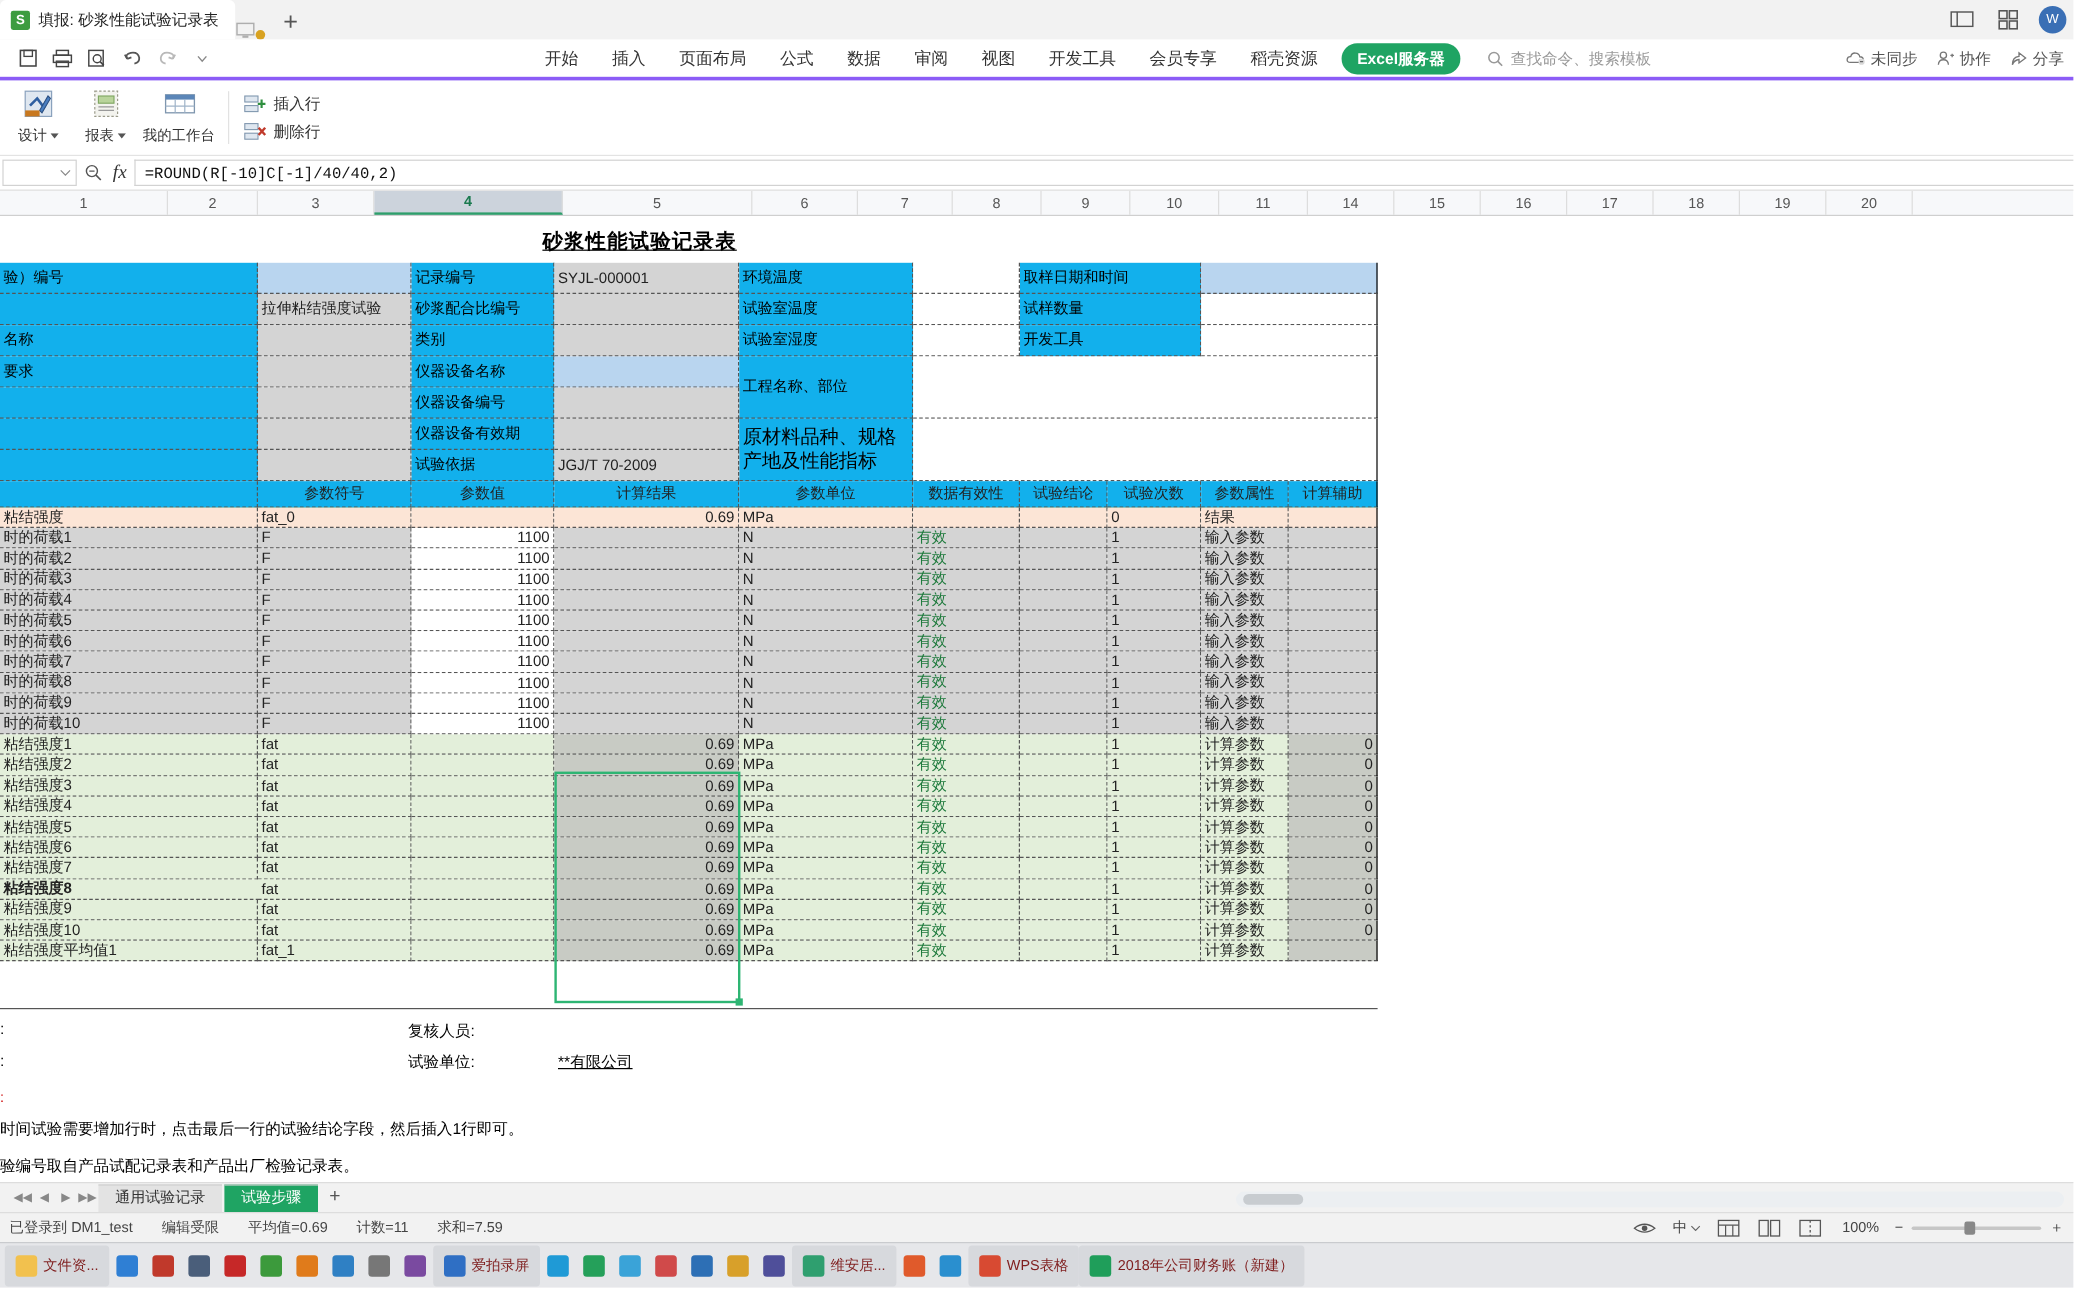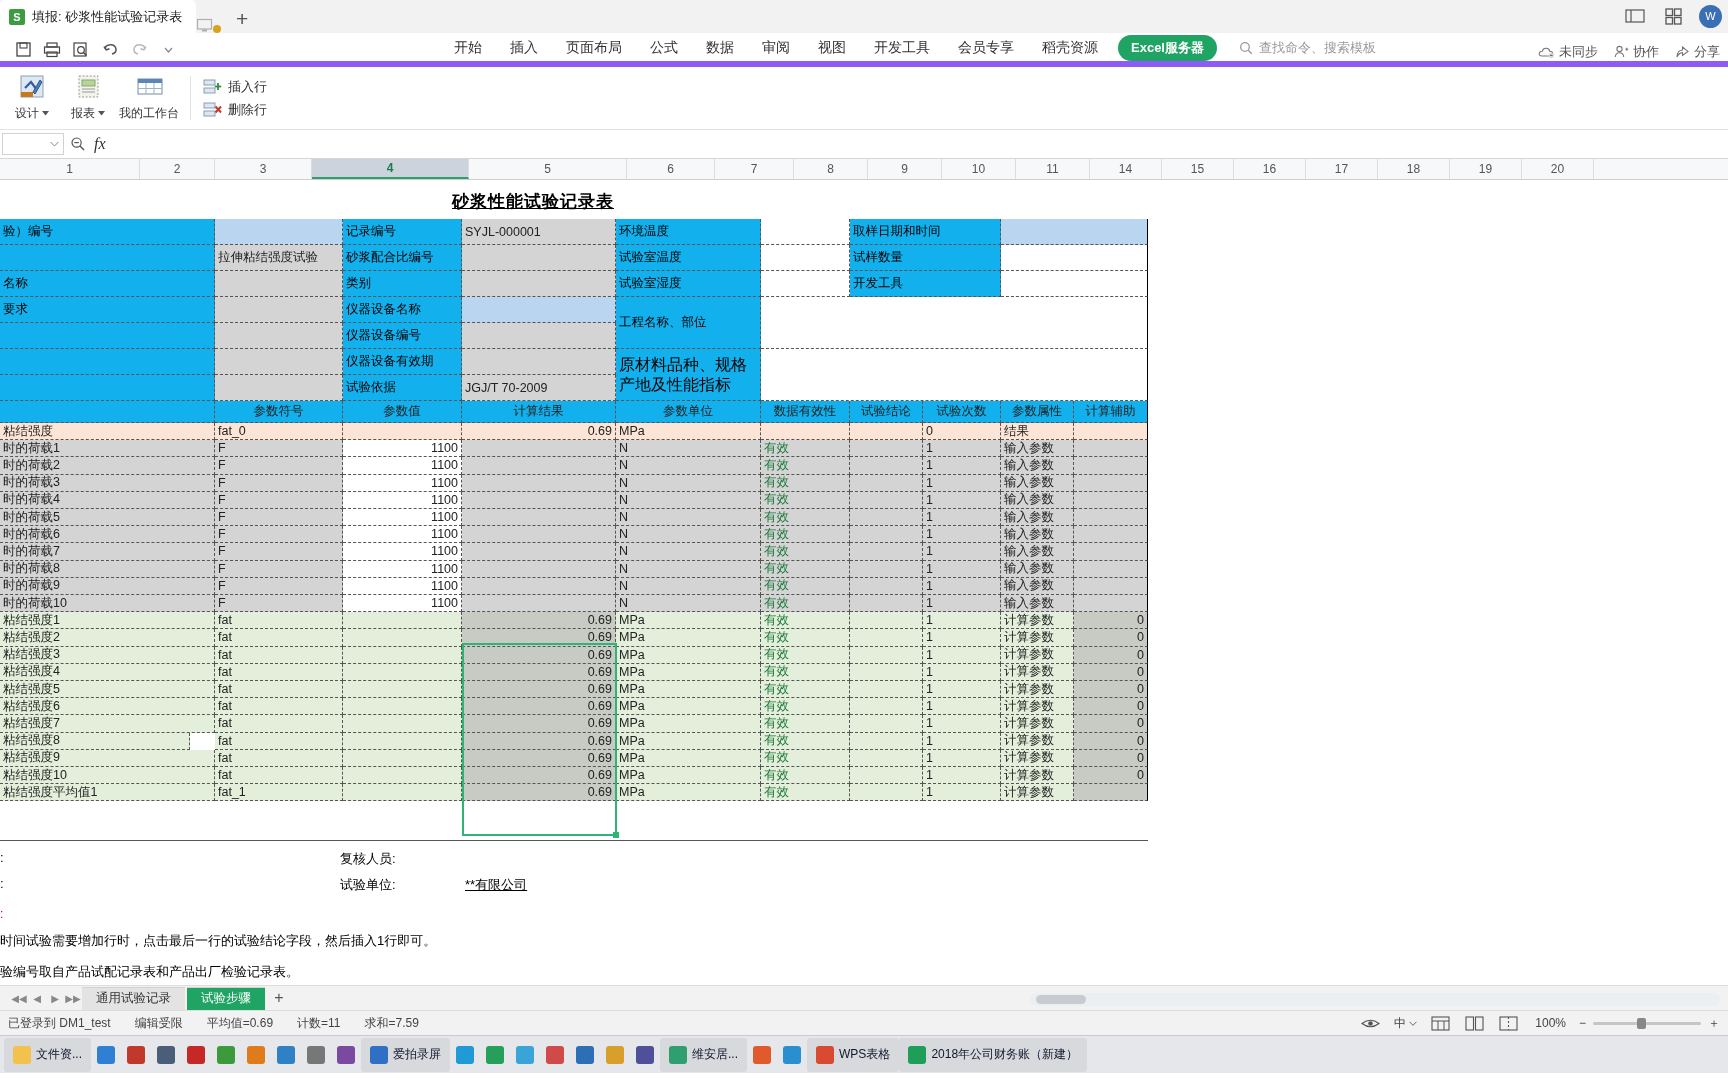--- a/index.html
+++ b/index.html
@@ -20,22 +20,22 @@
   .tab-ico{width:17px;height:15px;opacity:.55}
   .dot-mod{width:8px;height:8px;border-radius:50%;background:#d8a221;}
   .newtab{width:42px;height:28px;display:flex;align-items:center;justify-content:center;
           font-size:21px;color:#555;font-weight:300;}
   .tb-right{position:absolute;right:6px;top:4px;display:flex;align-items:center;gap:14px;}
   .tb-right .ic{width:24px;height:24px;display:flex;align-items:center;justify-content:center;color:#555;}
   .avatar-c{width:23px;height:23px;border-radius:50%;background:#3a6fb5;color:#fff;font-size:11px;
             display:flex;align-items:center;justify-content:center;}
 
   
-  .menurow{height:34px;background:#fff;display:flex;align-items:flex-end;position:relative;
-           border-bottom:6px solid #8b5cf6;}
+  .menurow{height:34px;background:#fff;display:flex;align-items:center;position:relative;
+           border-bottom:3px solid #8b5cf6;}
   .qat{display:flex;align-items:center;gap:3px;padding-left:10px;}
   .qat .qi{width:26px;height:24px;display:flex;align-items:center;justify-content:center;color:#444;}
   .menus{position:absolute;left:440px;display:flex;align-items:center;gap:0;}
   .menu-item{padding:4px 14px;font-size:14px;color:#333;white-space:nowrap;}
   .menu-pill{margin-left:6px;background:#1fa463;color:#fff;font-size:13px;font-weight:bold;
              padding:4px 13px;border-radius:13px;white-space:nowrap;}
   .msearch{margin-left:22px;display:flex;align-items:center;gap:6px;color:#999;font-size:13px;white-space:nowrap;}
   .mright{position:absolute;right:8px;display:flex;align-items:center;gap:16px;font-size:13px;color:#555;}
   .mright .mi{display:flex;align-items:center;gap:4px;white-space:nowrap;}
 
@@ -110,21 +110,21 @@
              font-size:12px;color:#444;position:relative;padding-left:8px;gap:24px;}
   .st-right{position:absolute;right:8px;display:flex;align-items:center;gap:13px;}
   .vbtn{width:21px;height:18px;display:flex;align-items:center;justify-content:center;}
   .zoomslider{display:flex;align-items:center;gap:7px;}
   .ztrack{width:108px;height:3px;background:#c6c6c6;position:relative;border-radius:2px;}
   .zthumb{position:absolute;left:44px;top:-4px;width:9px;height:11px;background:#888;border-radius:2px;}
 
   
   .taskbar{height:38px;background:#e6e7ea;display:flex;align-items:center;
            border-top:1px solid #c9cbce;padding:0 4px;gap:0;position:relative;}
-  .tk{display:flex;align-items:center;gap:5px;height:34px;padding:0 6px;font-size:12px;color:#0f172a;white-space:nowrap;}
+  .tk{display:flex;align-items:center;gap:5px;height:34px;padding:0 6px;font-size:12px;color:#7f1d1d;white-space:nowrap;}
   .tk.named{padding:0 9px;background:#d7d9dd;border-radius:3px;}
   .tkico{width:18px;height:18px;border-radius:3px;flex:none;}
 </style>
 </head>
 <body>
 
 <div class="titlebar">
   <div class="doc-tab">
     <span class="wps-logo">S</span>
     <span>填报: 砂浆性能试验记录表</span>
@@ -324,20 +324,21 @@
       </svg>
   </div>
   <span class="fb-ic">
     <svg width="16" height="16" viewBox="0 0 16 16">
         <circle cx="6.6" cy="6.6" r="4.6" fill="none" stroke="#555" stroke-width="1.2"></circle>
         <line x1="4.4" y1="6.6" x2="8.8" y2="6.6" stroke="#555" stroke-width="1.2"></line>
         <line x1="10" y1="10" x2="14" y2="14" stroke="#555" stroke-width="1.4"></line>
       </svg>
   </span>
   <span class="fx">fx</span>
+  <div class="finput">=ROUND(R[-10]C[-1]/40/40,2)</div>
 </div>
 
 <div class="sheetwrap">
 
   <div class="colhdr">
     <div class="colcell" style="left:0;width:140px">1</div>
     <div class="colcell" style="left:140px;width:75px">2</div>
     <div class="colcell" style="left:215px;width:97px">3</div>
     <div class="colcell sel" style="left:312px;width:157px">4</div>
     <div class="colcell" style="left:469px;width:158px">5</div>
@@ -598,21 +599,21 @@
         <div class="cell dash-b dash-r" style="left: 0px; top: 535.4px; width: 215px; height: 17.2px; background: rgb(227, 239, 218);">粘结强度7</div>
         <div class="cell dash-b dash-r" style="left: 215px; top: 535.4px; width: 128px; height: 17.2px; background: rgb(227, 239, 218);">fat</div>
         <div class="cell dash-b dash-r r" style="left: 343px; top: 535.4px; width: 119px; height: 17.2px; background: rgb(227, 239, 218);"></div>
         <div class="cell dash-b dash-r r" style="left: 462px; top: 535.4px; width: 154px; height: 17.2px; background: rgb(200, 203, 196);">0.69</div>
         <div class="cell dash-b dash-r" style="left: 616px; top: 535.4px; width: 145px; height: 17.2px; background: rgb(227, 239, 218);">MPa</div>
         <div class="cell dash-b dash-r valid" style="left: 761px; top: 535.4px; width: 89px; height: 17.2px; background: rgb(227, 239, 218);">有效</div>
         <div class="cell dash-b dash-r" style="left: 850px; top: 535.4px; width: 73px; height: 17.2px; background: rgb(227, 239, 218);"></div>
         <div class="cell dash-b dash-r" style="left: 923px; top: 535.4px; width: 78px; height: 17.2px; background: rgb(227, 239, 218);">1</div>
         <div class="cell dash-b dash-r" style="left: 1001px; top: 535.4px; width: 73px; height: 17.2px; background: rgb(227, 239, 218);">计算参数</div>
         <div class="cell dash-b sld r" style="left: 1074px; top: 535.4px; width: 74px; height: 17.2px; background: rgb(200, 203, 196);">0</div>
-        <div class="cell dash-b dash-r" style="left: 0px; top: 552.6px; width: 190px; height: 17.2px; background: rgb(227, 239, 218);">粘结强度8</div>
+        <div class="cell dash-b dash-r" style="left: 0px; top: 552.6px; width: 231px; height: 17.2px; background: rgb(227, 239, 218); font-weight: bold;">粘结强度8</div>
         <div class="cell dash-b dash-r" style="left: 215px; top: 552.6px; width: 128px; height: 17.2px; background: rgb(227, 239, 218);">fat</div>
         <div class="cell dash-b dash-r r" style="left: 343px; top: 552.6px; width: 119px; height: 17.2px; background: rgb(227, 239, 218);"></div>
         <div class="cell dash-b dash-r r" style="left: 462px; top: 552.6px; width: 154px; height: 17.2px; background: rgb(200, 203, 196);">0.69</div>
         <div class="cell dash-b dash-r" style="left: 616px; top: 552.6px; width: 145px; height: 17.2px; background: rgb(227, 239, 218);">MPa</div>
         <div class="cell dash-b dash-r valid" style="left: 761px; top: 552.6px; width: 89px; height: 17.2px; background: rgb(227, 239, 218);">有效</div>
         <div class="cell dash-b dash-r" style="left: 850px; top: 552.6px; width: 73px; height: 17.2px; background: rgb(227, 239, 218);"></div>
         <div class="cell dash-b dash-r" style="left: 923px; top: 552.6px; width: 78px; height: 17.2px; background: rgb(227, 239, 218);">1</div>
         <div class="cell dash-b dash-r" style="left: 1001px; top: 552.6px; width: 73px; height: 17.2px; background: rgb(227, 239, 218);">计算参数</div>
         <div class="cell dash-b sld r" style="left: 1074px; top: 552.6px; width: 74px; height: 17.2px; background: rgb(200, 203, 196);">0</div>
         <div class="cell dash-b dash-r" style="left: 0px; top: 569.8px; width: 215px; height: 17.2px; background: rgb(227, 239, 218);">粘结强度9</div>

